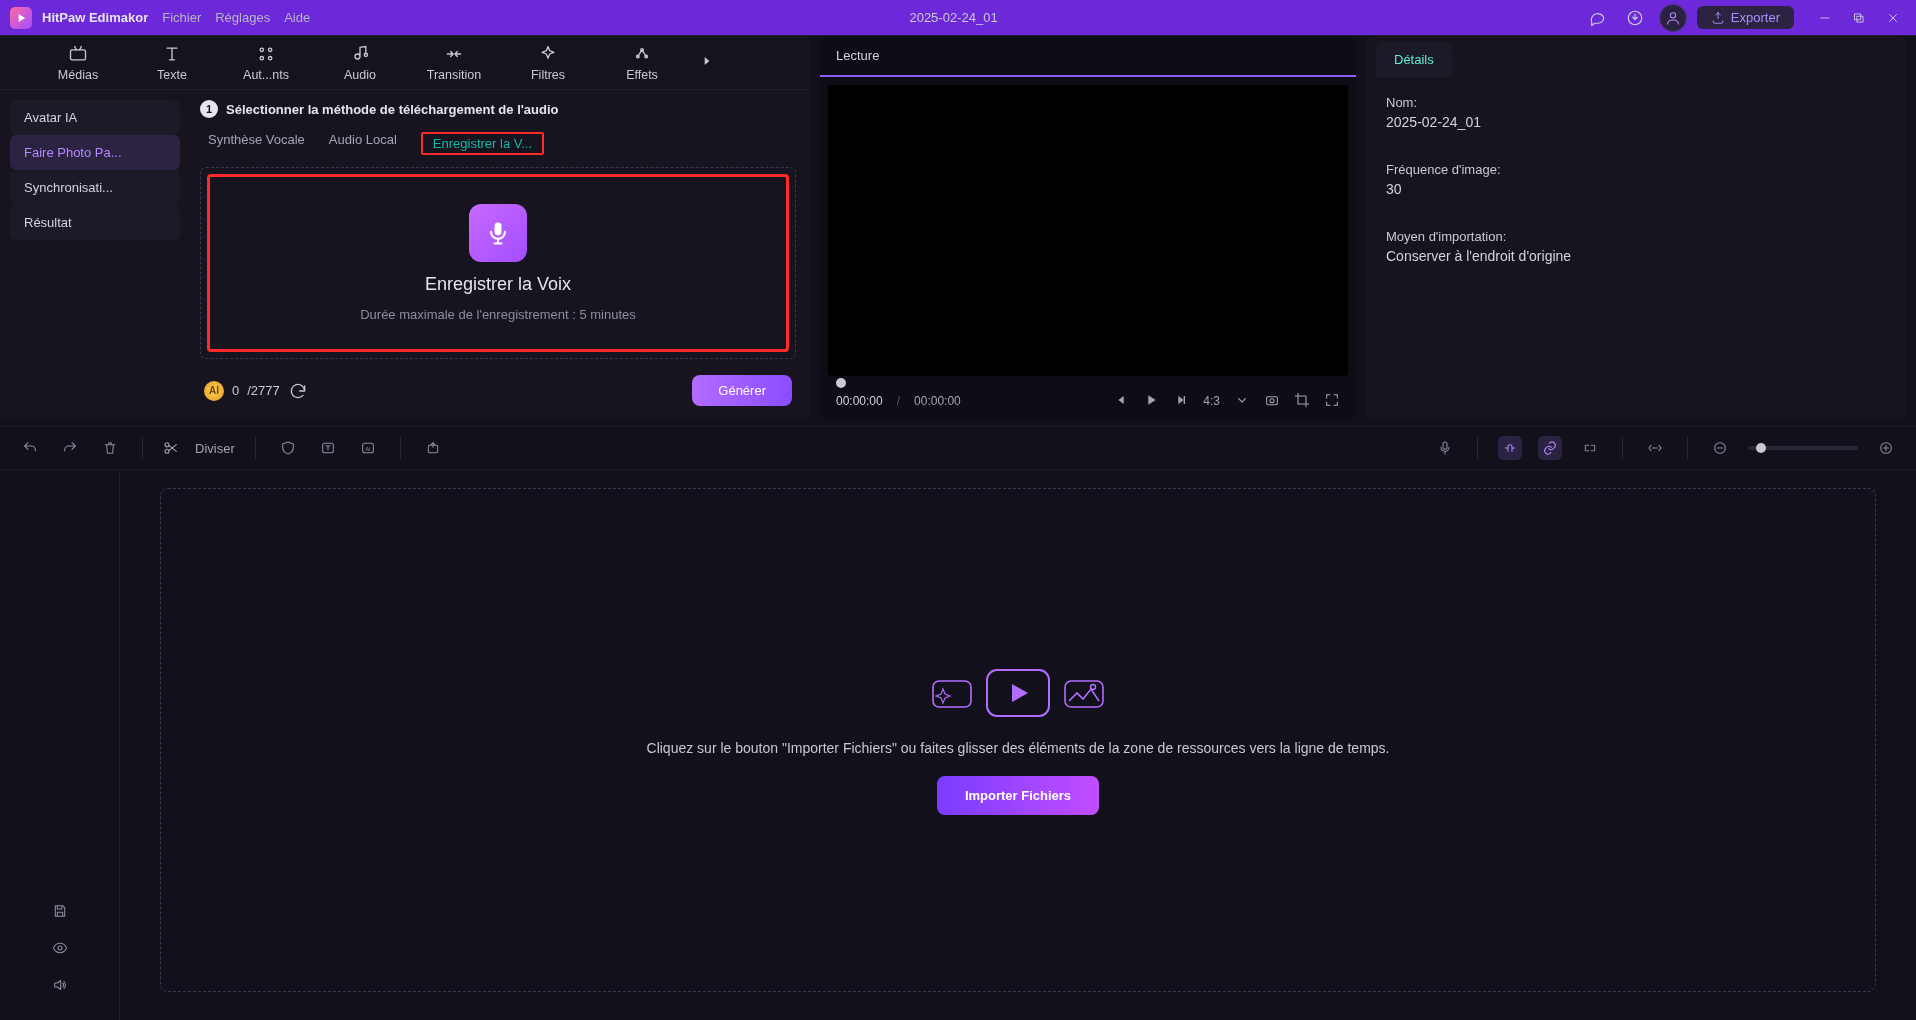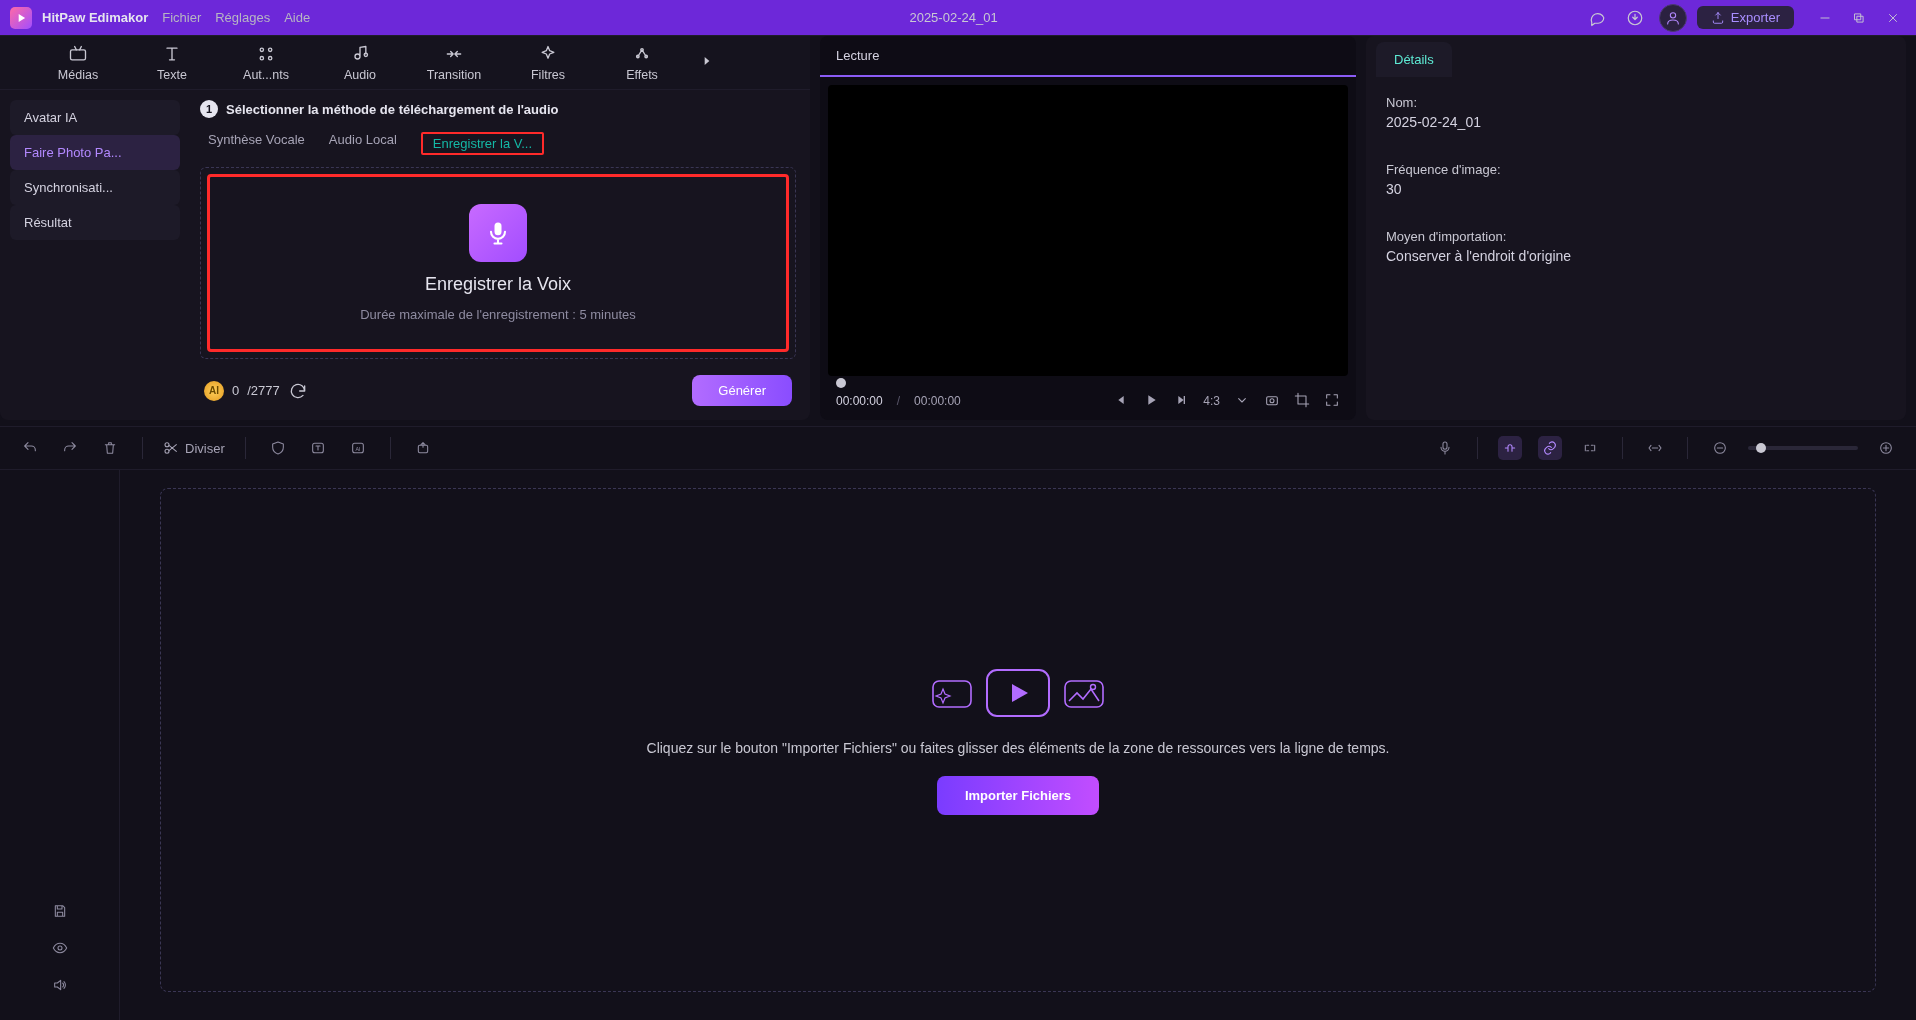--- a/index.html
+++ b/index.html
@@ -172,21 +172,21 @@
     display:flex; align-items:center; padding:0 18px; gap:16px;
     color:#a6a3b5;
     border-top:1px solid #1f1c2b;
     border-bottom:1px solid #1f1c2b;
   }
   .tt-icon { width:24px;height:24px; display:flex;align-items:center;justify-content:center; cursor:pointer; color:#8e8ba0; }
   .tt-icon.active { background:#2c2242; color:#b389ff; border-radius:5px; }
   .tt-icon svg { width:16px;height:16px; }
   .tt-sep { width:1px; height:22px; background:#2a2738; margin:0 4px; }
   .tt-spacer { flex:1; }
-  .tt-text { display:flex;align-items:center;gap:6px; }
+  .tt-text { display:flex;align-items:center;gap:16px; }
   .zoom-track { width:110px; height:4px; background:#2a2738; border-radius:2px; position:relative; }
   .zoom-dot { position:absolute; top:-3px; left:8px; width:10px;height:10px;border-radius:50%;background:#c9c8d3; }
 
   .timeline-area {
     flex:1; position:relative;
     display:flex;
   }
   .timeline-rail {
     width: 120px; border-right:1px solid #1f1c2b;
     display:flex; flex-direction:column; align-items:center; justify-content:flex-end;

